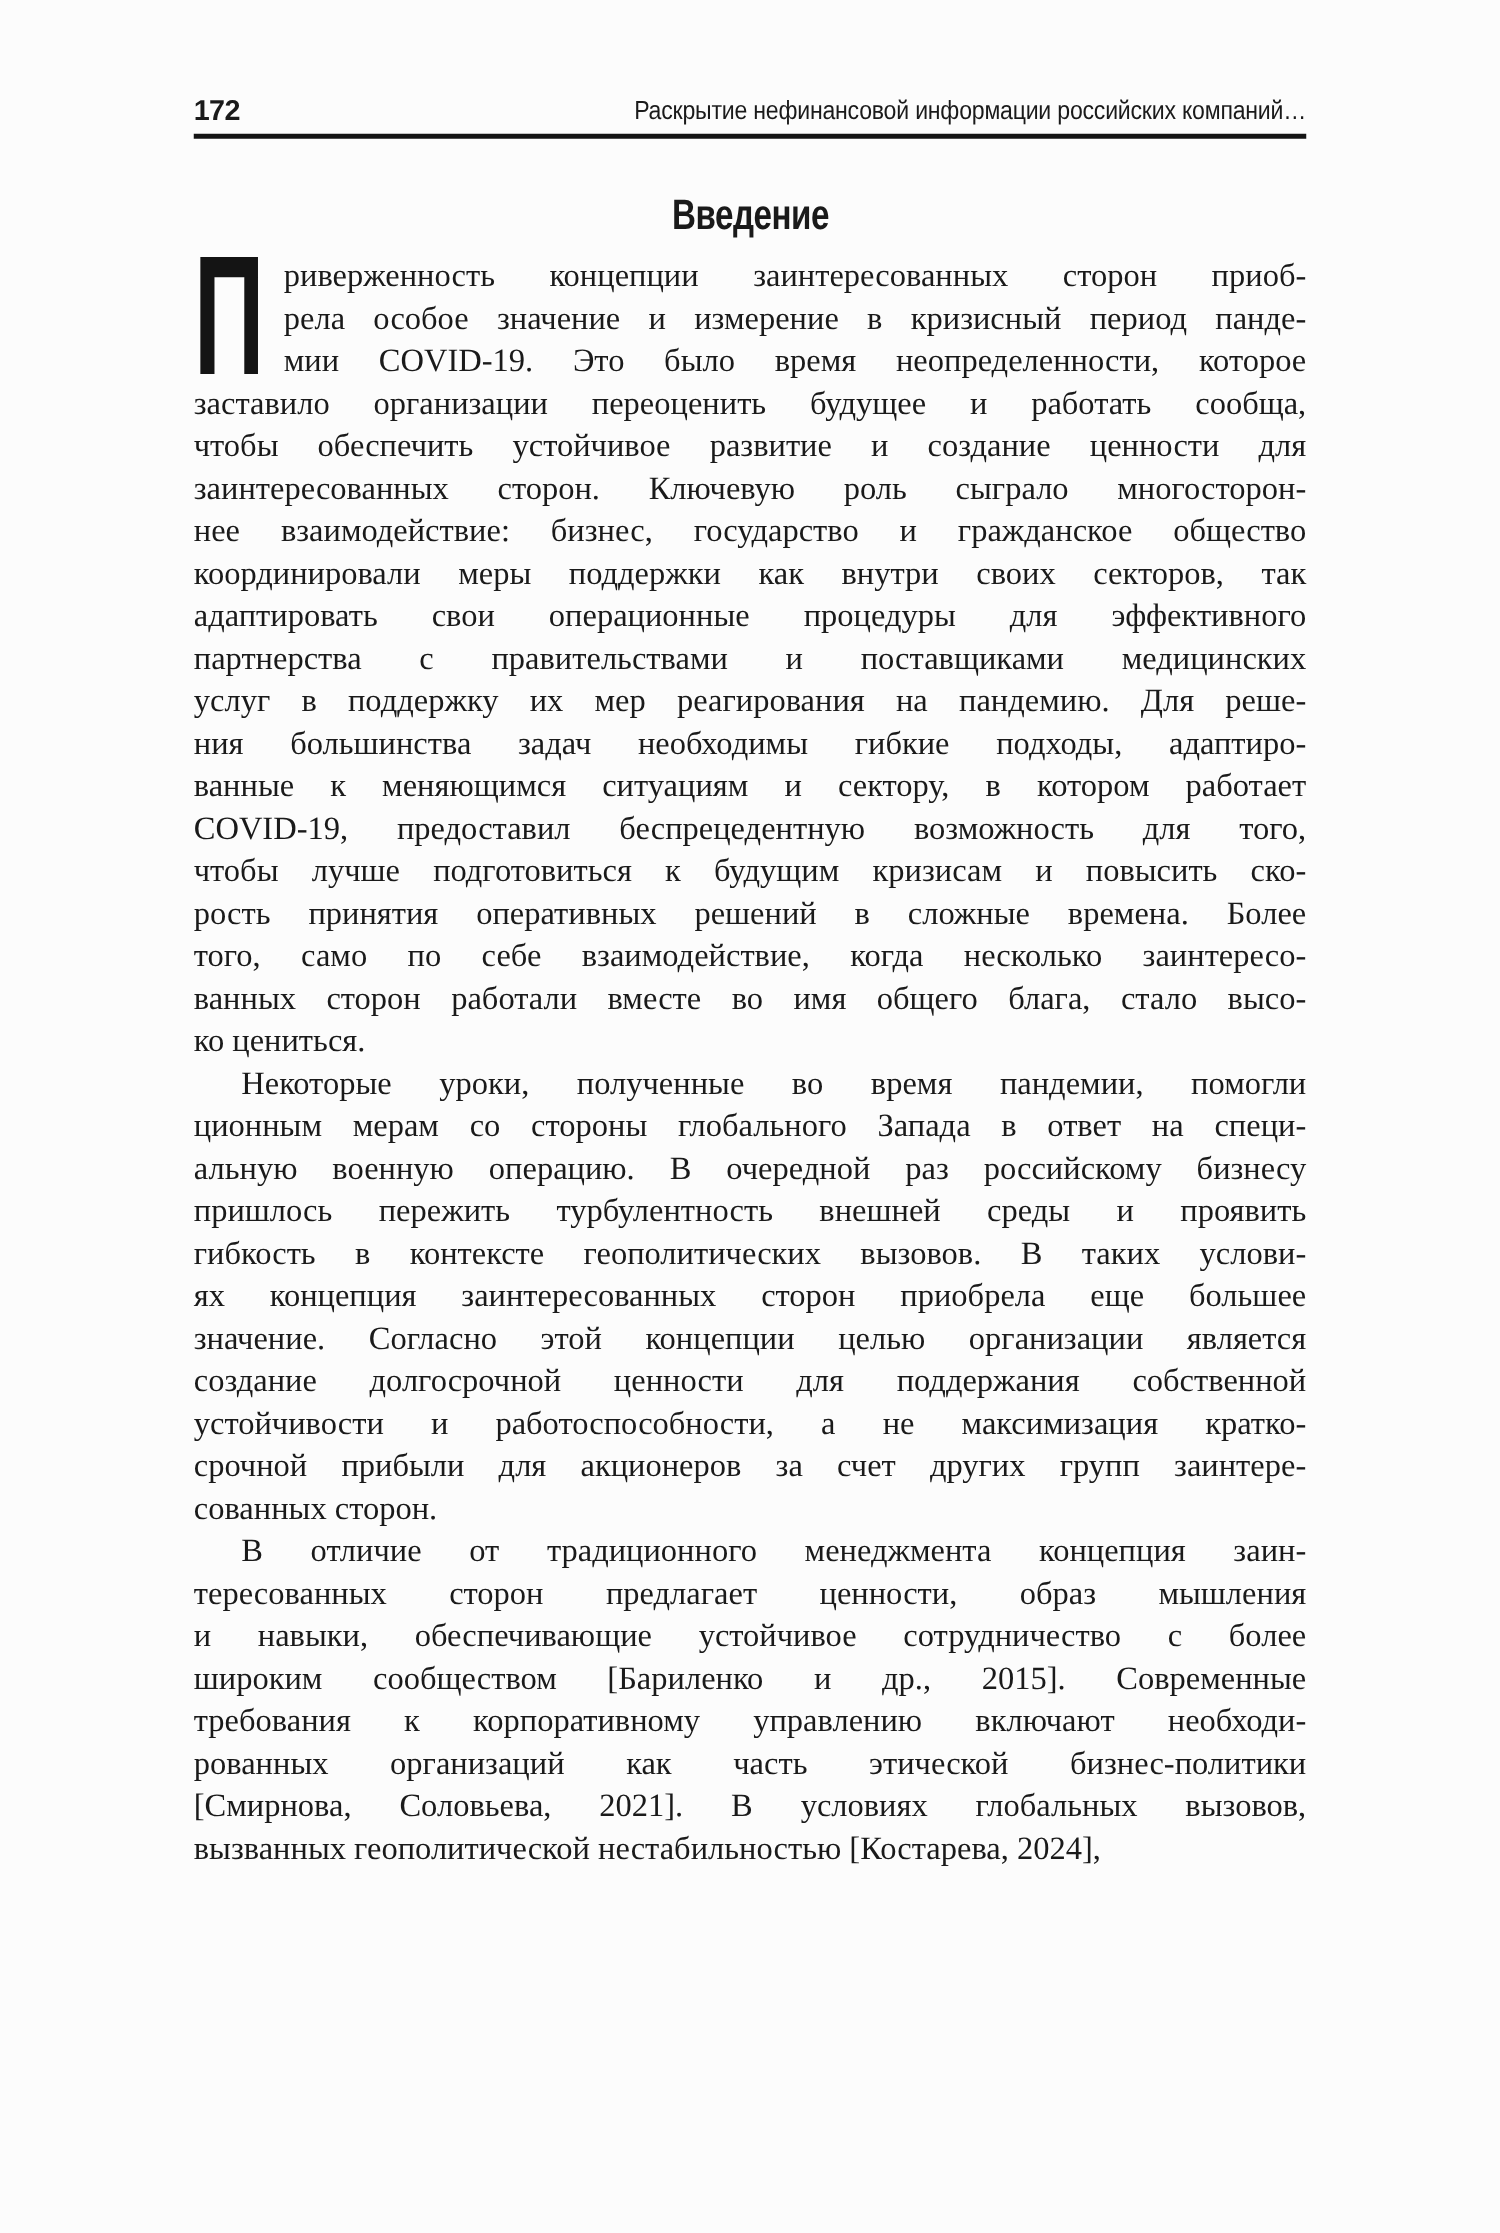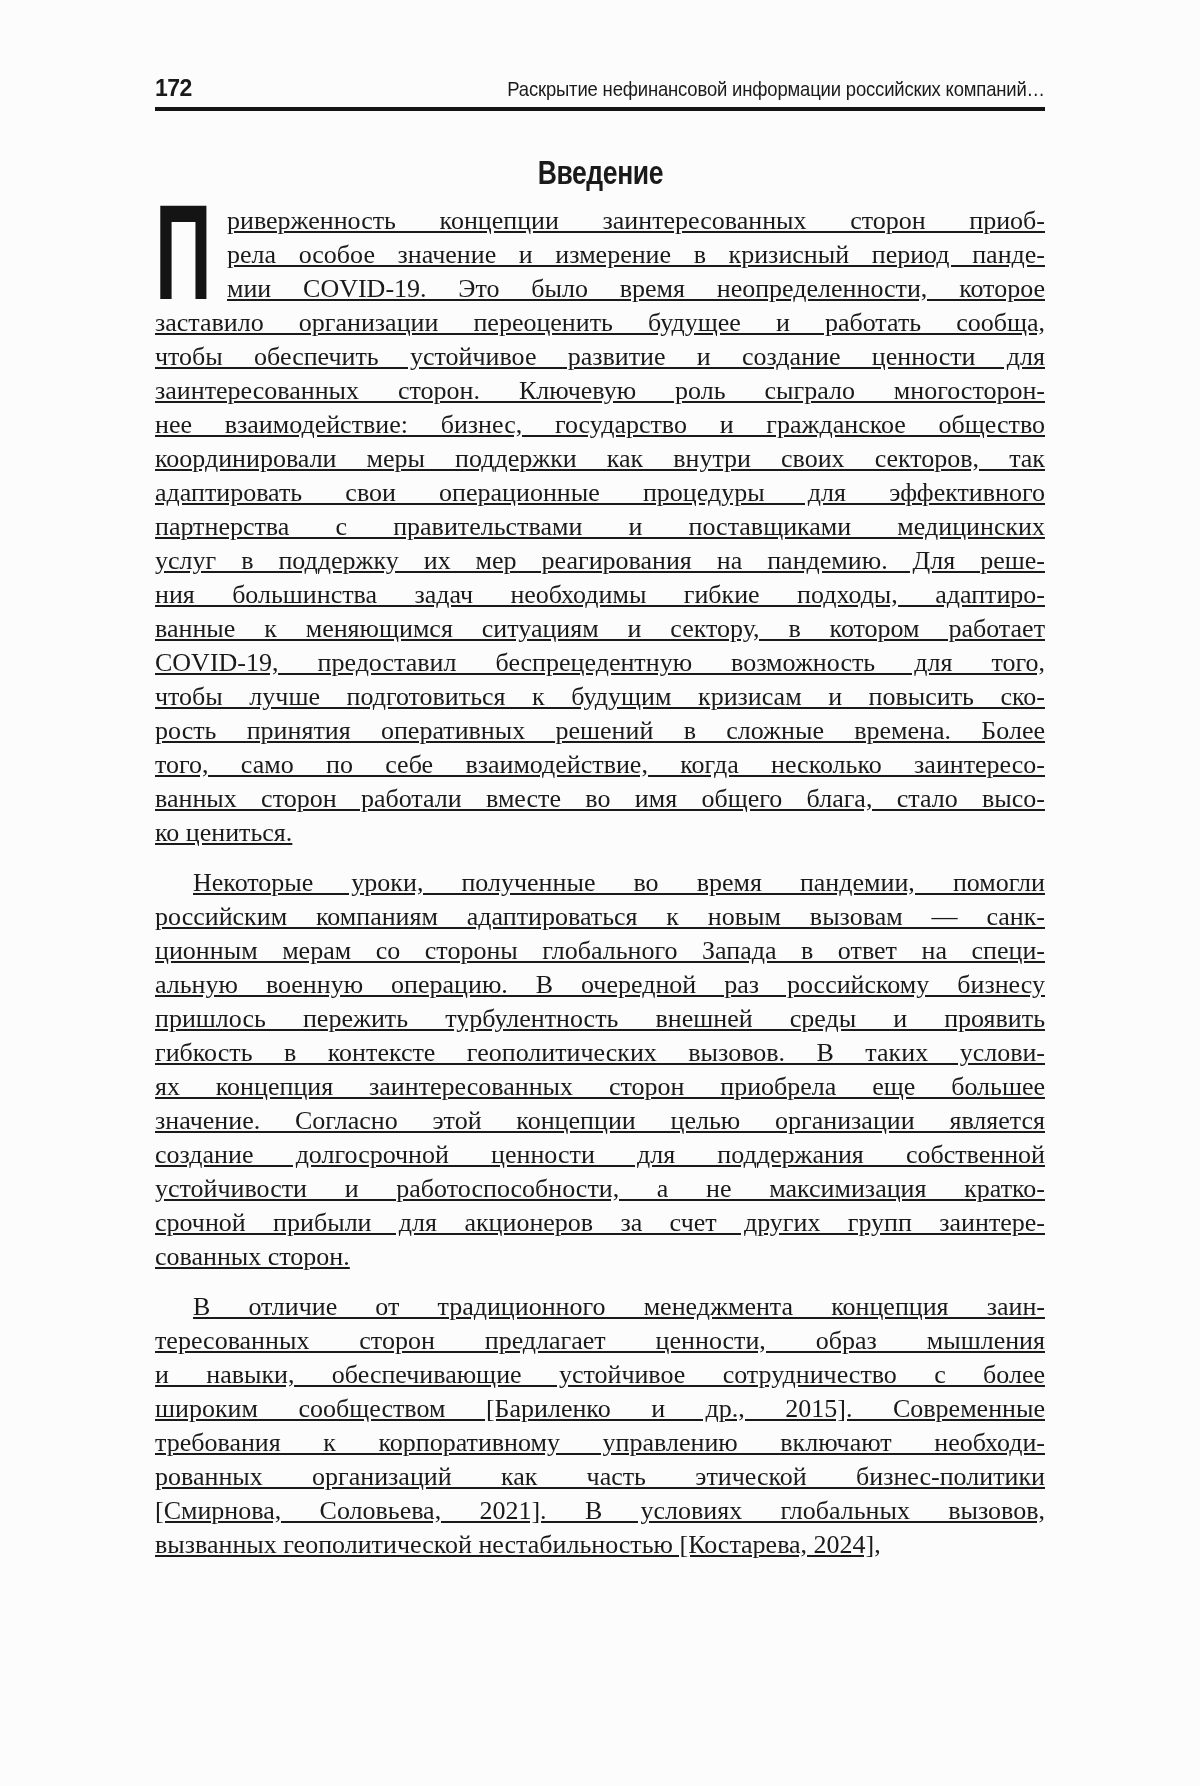--- a/index.html
+++ b/index.html
@@ -56,24 +56,23 @@
   .body-text {
     margin-top: 15px;
     font-size: 26px;
     line-height: 34px;
   }
   .paragraph { margin: 0; }
   .line {
     text-align: justify;
     text-align-last: justify;
     white-space: normal;
-    text-decoration: underline;
   }
   .line.last { text-align-last: left; }
-  .line.first-indent { text-indent: 38px; margin-top: 16px; }
+  .line.first-indent { text-indent: 38px; }
   .dropcap {
     float: left;
     width: 58px;
     height: 96px;
     margin: 2px 14px 0 0;
     position: relative;
   }
   .dropcap span {
     position: absolute;
     top: -22px;
@@ -118,21 +117,20 @@
         <div class="line">ванные к меняющимся ситуациям и сектору, в котором работает</div>
         <div class="line">COVID-19, предоставил беспрецедентную возможность для того,</div>
         <div class="line">чтобы лучше подготовиться к будущим кризисам и повысить ско-</div>
         <div class="line">рость принятия оперативных решений в сложные времена. Более</div>
         <div class="line">того, само по себе взаимодействие, когда несколько заинтересо-</div>
         <div class="line">ванных сторон работали вместе во имя общего блага, стало высо-</div>
         <div class="line last">ко цениться.</div>
       </div>
       <div class="paragraph">
         <div class="line first-indent">Некоторые уроки, полученные во время пандемии, помогли</div>
-        <div class="line">российским компаниям адаптироваться к новым вызовам — санк-</div>
         <div class="line">ционным мерам со стороны глобального Запада в ответ на специ-</div>
         <div class="line">альную военную операцию. В очередной раз российскому бизнесу</div>
         <div class="line">пришлось пережить турбулентность внешней среды и проявить</div>
         <div class="line">гибкость в контексте геополитических вызовов. В таких услови-</div>
         <div class="line">ях концепция заинтересованных сторон приобрела еще большее</div>
         <div class="line">значение. Согласно этой концепции целью организации является</div>
         <div class="line">создание долгосрочной ценности для поддержания собственной</div>
         <div class="line">устойчивости и работоспособности, а не максимизация кратко-</div>
         <div class="line">срочной прибыли для акционеров за счет других групп заинтере-</div>
         <div class="line last">сованных сторон.</div>

